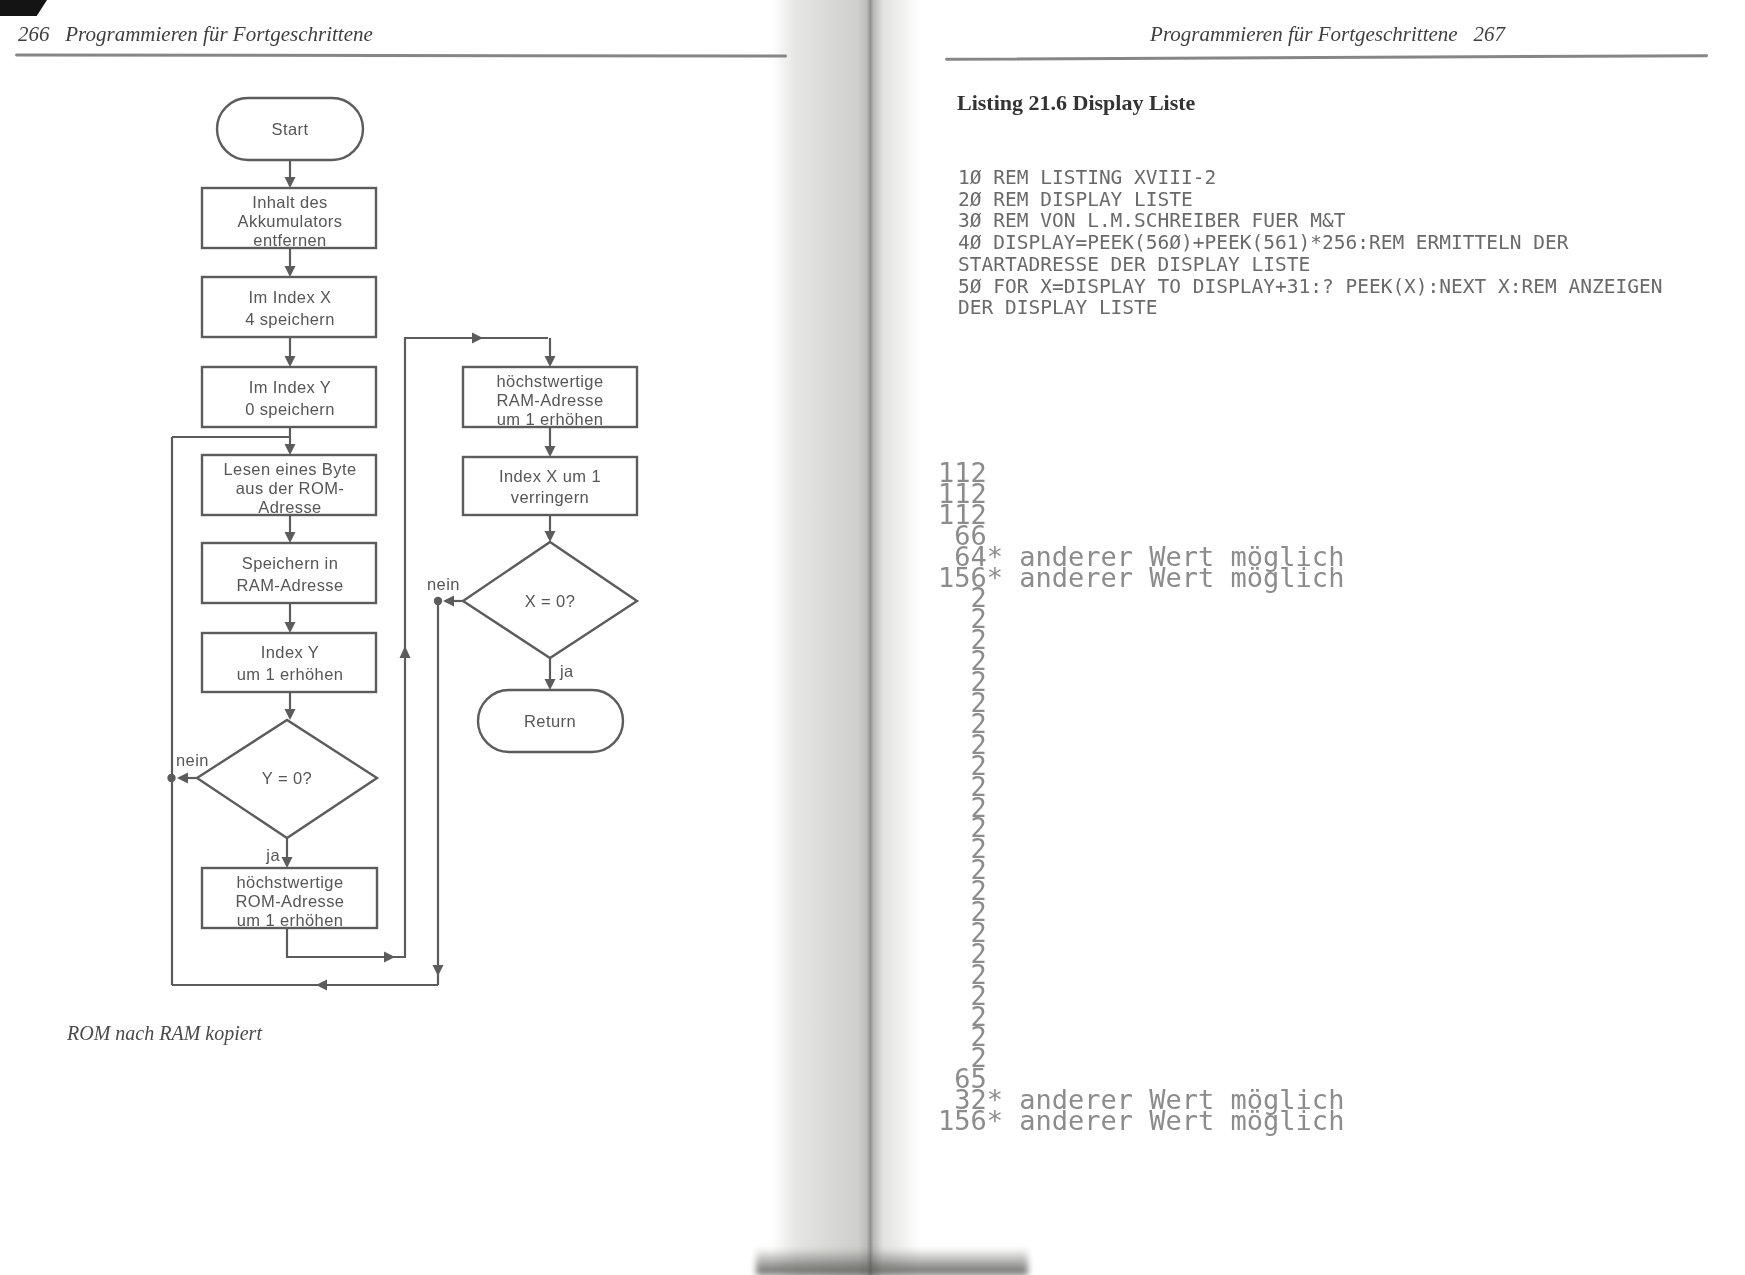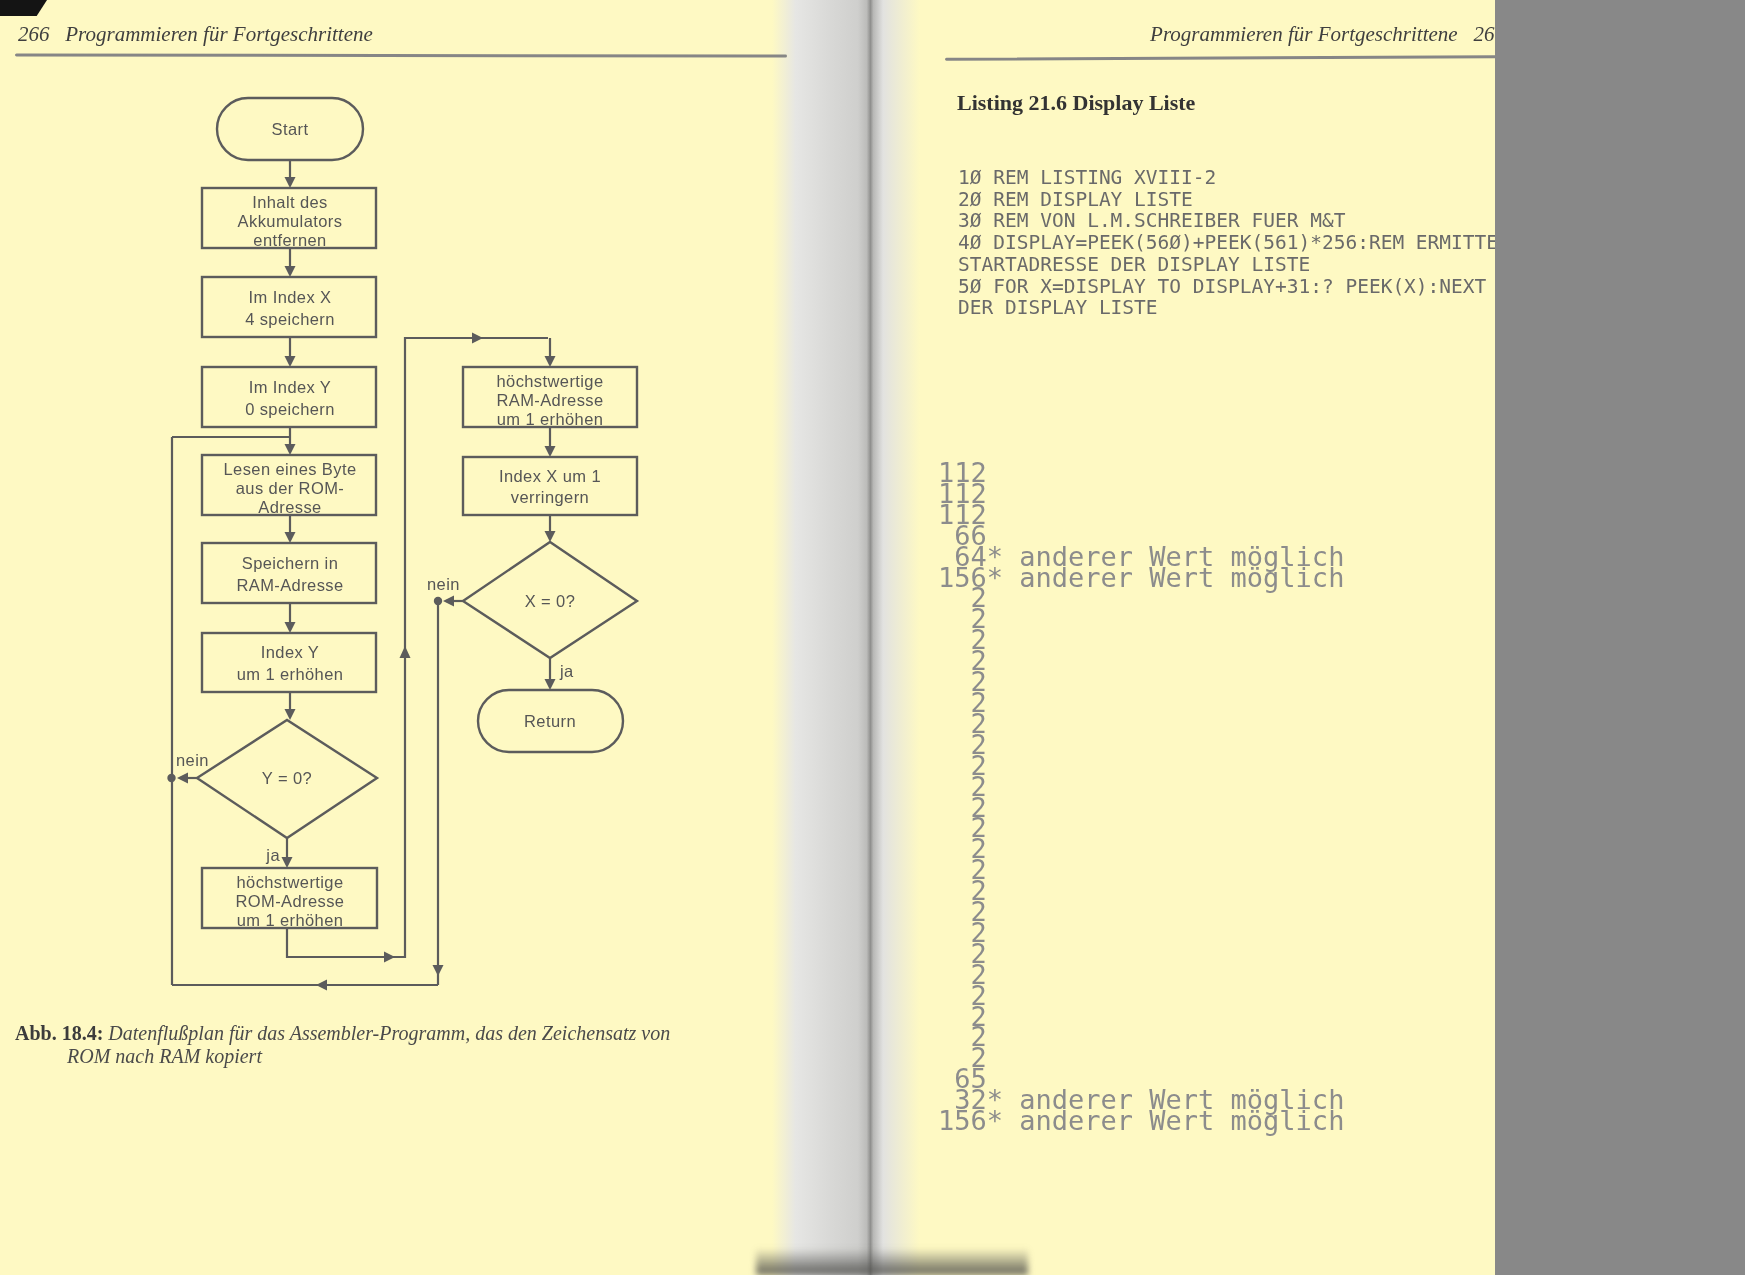--- a/index.html
+++ b/index.html
@@ -1,19 +1,19 @@
 <!DOCTYPE html>
 <html><head>
 <meta charset="utf-8">
 <style>
   html,body{margin:0;padding:0;background:#888;}
   .spread{
     position:relative;
-    width:1495px;height:1275px;
-    background:#fef9c3;
+    width:1745px;height:1275px;
+    background:#ffffff;
     overflow:hidden;
     font-family:"Liberation Serif",serif;
     color:#454545;
   }
   
   .corner-artifact{
     position:absolute;left:0;top:0;width:47px;height:16px;
     background:#141414;
     clip-path:polygon(0 0,100% 0,78% 100%,0 100%);
   }
@@ -215,21 +215,20 @@
 
     <line class="fc-line" x1="550" y1="658" x2="550" y2="687"></line>
     <polygon class="fc-arrow" points="544.5,679 555.5,679 550,690"></polygon>
     <text x="560" y="677" text-anchor="start">ja</text>
 
     <rect class="fc-shape" x="478" y="690" width="145" height="62" rx="31"></rect>
     <text x="550" y="727" text-anchor="middle">Return</text>
   </svg>
 
   <div class="caption">
-    <div><span class="cap-label">Abb. 18.4:</span><span class="cap-text"> Datenflußplan für das Assembler-Programm, das den Zeichensatz von</span></div>
     <div class="cap-line2">ROM nach RAM kopiert</div>
   </div>
 
   <div class="listing-heading">Listing 21.6 Display Liste</div>
 
   <div class="code-block">1Ø REM LISTING XVIII-2
 2Ø REM DISPLAY LISTE
 3Ø REM VON L.M.SCHREIBER FUER M&amp;T
 4Ø DISPLAY=PEEK(56Ø)+PEEK(561)*256:REM ERMITTELN DER
 STARTADRESSE DER DISPLAY LISTE

